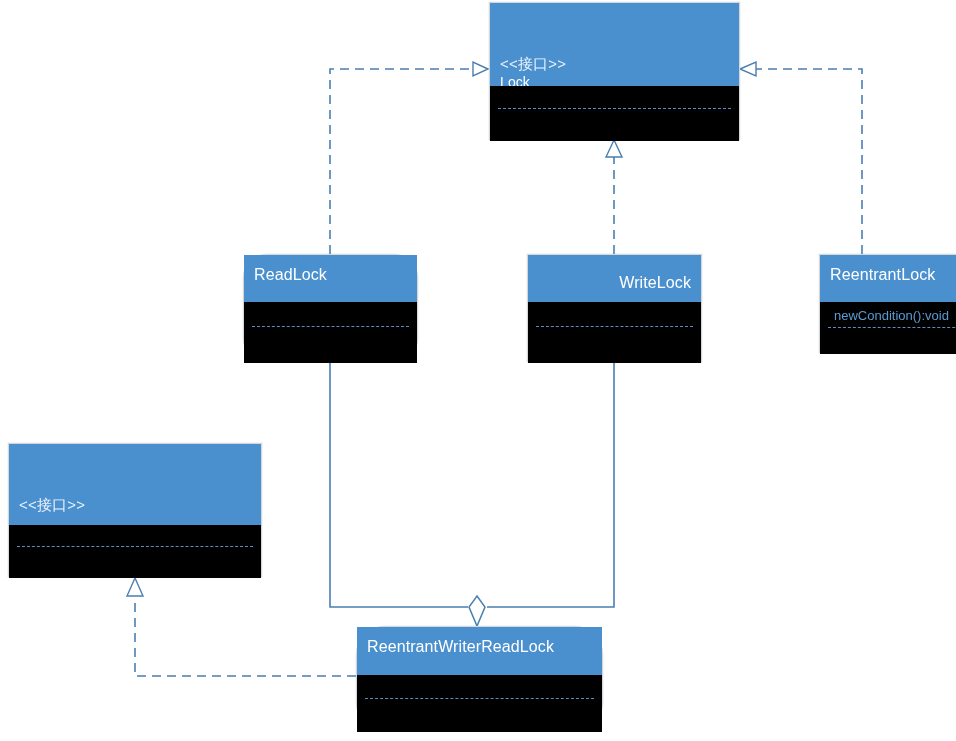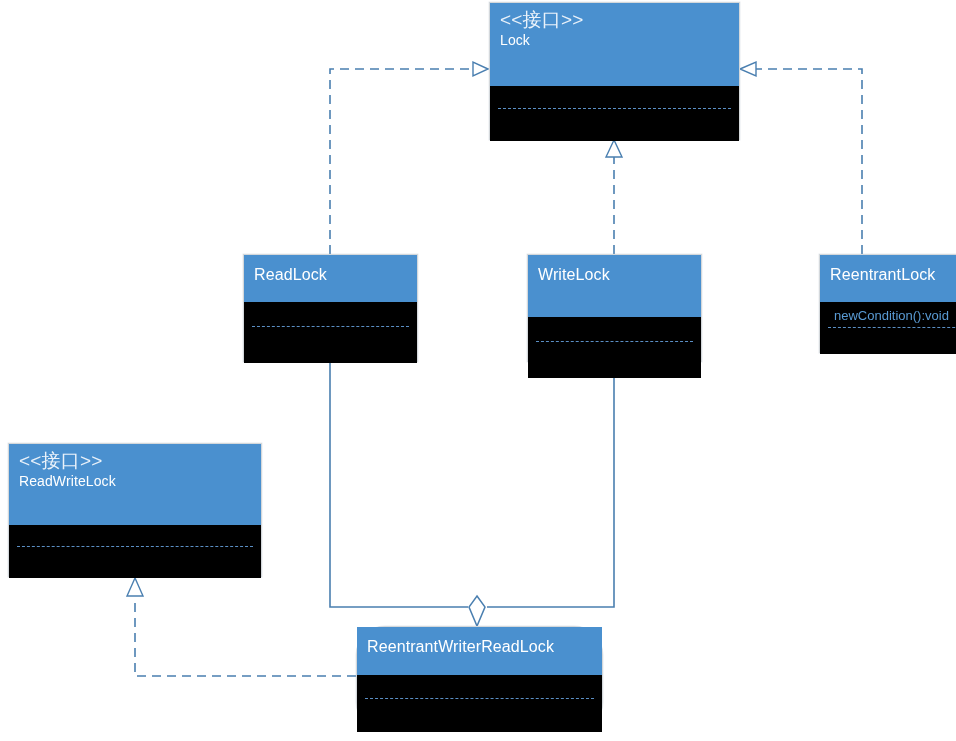--- a/index.html
+++ b/index.html
@@ -36,24 +36,25 @@
   .uml-header {
     box-sizing: border-box;
     background: #4a90cf;
     color: #ffffff;
     padding: 6px 10px 8px 10px;
     line-height: 1.18;
     overflow: hidden;
   }
   .stereotype {
     display: block;
-    font-size: 19px;
+    font-size: 15px;
     color: #eaf2fa;
     letter-spacing: 0.2px;
     margin-bottom: 1px;
+    margin-top: 46px;
   }
   .cls-name {
     display: block;
     font-size: 14px;
     color: #ffffff;
     letter-spacing: 0.1px;
     white-space: nowrap;
   }
   .cls-name.small {
     font-size: 16px;
@@ -132,34 +133,34 @@
       <span class="cls-name">Lock</span>
     </div>
     <div class="uml-body" style="height:55px;">
       <div class="members">
         <div class="empty-gap"></div>
       </div>
       <div class="divider" style="top:22px;"></div>
     </div>
   </div>
 
-  <div class="uml-class" style="left:243px; top:254px; width:175px; height:108px;">
+  <div class="uml-class" style="left:243px; top:254px; width:175px; height:108px;border-radius:24px;">
     <div class="uml-header" style="height:47px; padding-top:11px;">
       <span class="cls-name small">ReadLock</span>
     </div>
     <div class="uml-body" style="height:61px;">
       <div class="members">
         <div class="empty-gap"></div>
       </div>
       <div class="divider" style="top:24px;"></div>
     </div>
   </div>
 
   <div class="uml-class" style="left:527px; top:254px; width:175px; height:108px;">
-    <div class="uml-header" style="height:62px; padding-top:11px;">
+    <div class="uml-header" style="height:47px; padding-top:19px;text-align:right;">
       <span class="cls-name small">WriteLock</span>
     </div>
     <div class="uml-body" style="height:61px;">
       <div class="members">
         <div class="empty-gap"></div>
       </div>
       <div class="divider" style="top:24px;"></div>
     </div>
   </div>
 
@@ -171,21 +172,20 @@
       <div class="members">
         <span class="member">newCondition():void</span>
       </div>
       <div class="divider" style="top:25px;"></div>
     </div>
   </div>
 
   <div class="uml-class" style="left:8px; top:443px; width:254px; height:134px;">
     <div class="uml-header" style="height:81px;">
       <span class="stereotype">&lt;&lt;接口&gt;&gt;</span>
-      <span class="cls-name">ReadWriteLock</span>
     </div>
     <div class="uml-body" style="height:53px;">
       <div class="members">
         <div class="empty-gap"></div>
       </div>
       <div class="divider" style="top:21px;"></div>
     </div>
   </div>
 
   <div class="uml-class" style="left:356px; top:626px; width:247px; height:105px;border-radius:29px;">

